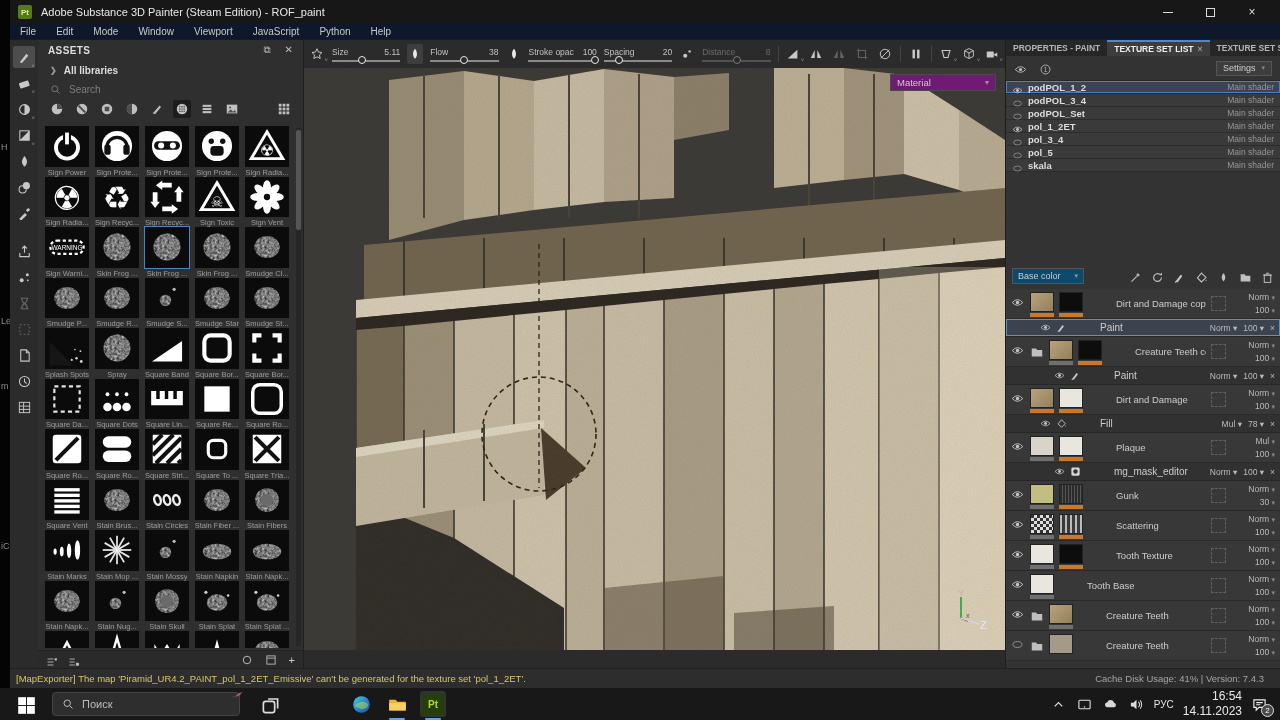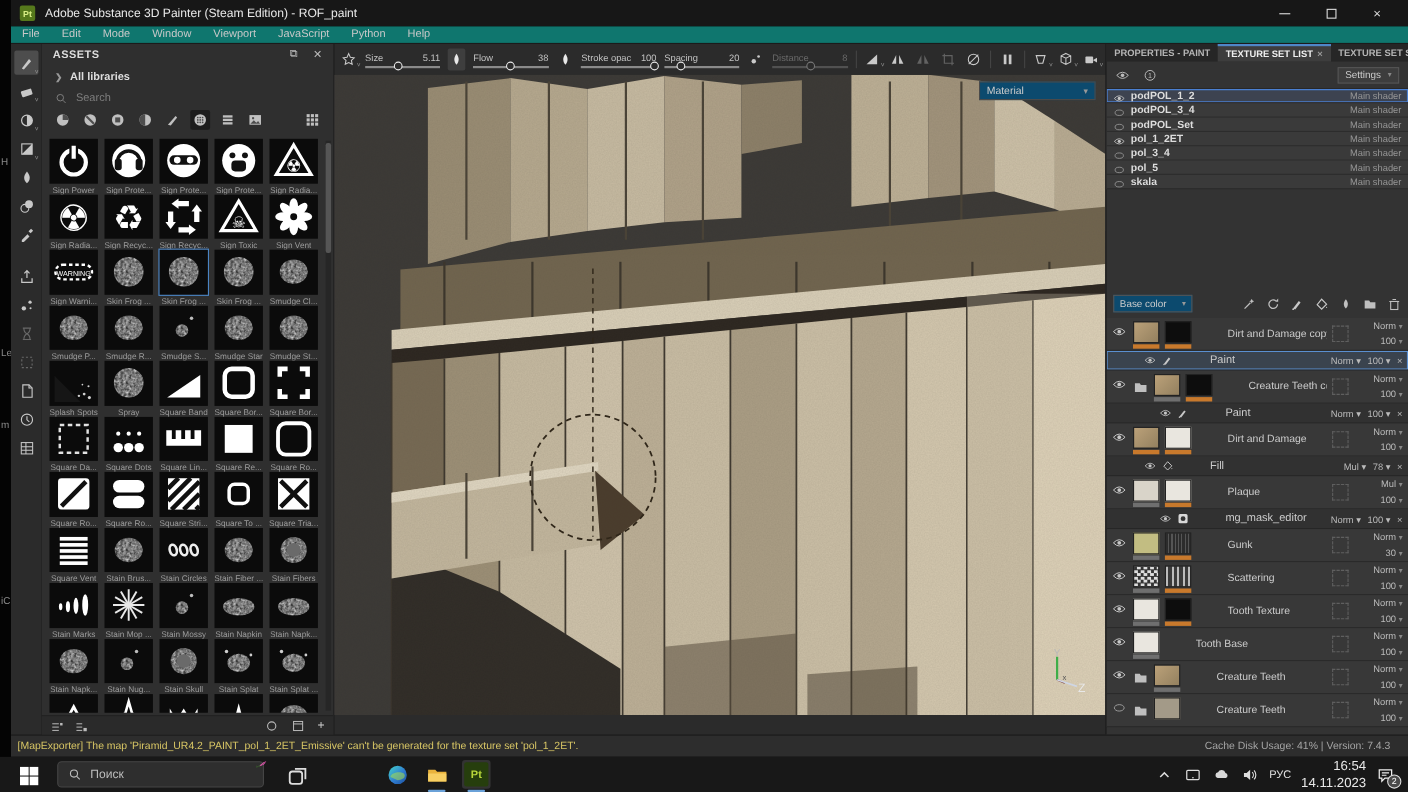--- a/index.html
+++ b/index.html
@@ -8,21 +8,21 @@
   .abs{position:absolute;}
 
   
   #titlebar{left:10px;top:0;width:1270px;height:24px;background:#171717;display:flex;align-items:center;padding:0 8px;}
   #app-icon{width:14px;height:14px;background:#56791c;color:#d9ef86;font-size:8px;font-weight:bold;display:flex;align-items:center;justify-content:center;border-radius:2px;}
   #title-text{margin-left:9px;font-size:11px;color:#e8e8e8;}
   .wbtns{margin-left:auto;display:flex;align-items:center;gap:30px;padding-right:14px;}
   .wbtn{width:12px;height:12px;display:flex;align-items:center;justify-content:center;color:#ddd;font-size:12px;}
   .min-line{width:10px;height:0;border-top:1px solid #ddd;}
   .max-box{width:9px;height:9px;border:1px solid #ddd;}
-  #menubar{left:10px;top:24px;width:1270px;height:16px;background:#0f766e;display:flex;align-items:center;border-bottom:1px solid #1b1b1b;}
+  #menubar{left:10px;top:24px;width:1270px;height:16px;background:#0f172a;display:flex;align-items:center;border-bottom:1px solid #1b1b1b;}
   .menu-item{font-size:10px;color:#c8c8c8;padding:0 10px;height:16px;line-height:16px;}
 
   
   #edge{left:0;top:0;width:10px;height:688px;background:#040404;}
   .edge-txt{position:absolute;left:1px;font-size:9px;color:#8a8a8a;}
 
   
   #toolstrip{left:10px;top:40px;width:28px;height:628px;background:#2b2b2b;display:flex;flex-direction:column;align-items:center;padding-top:4px;}
   .tool{width:22px;height:22px;margin:2px 0;display:flex;align-items:center;justify-content:center;position:relative;border-radius:2px;color:#c8c8c8;}
   .tool.sel{background:#4d4d4d;}
@@ -65,21 +65,21 @@
   .tbg .track{height:2px;background:#8a8a8a;position:relative;}
   .tbg .knob{width:8px;height:8px;border:1.5px solid #e8e8e8;background:#2b2b2b;border-radius:50%;position:absolute;top:-3.5px;}
   .tbg.dim{opacity:.4;}
   .tbi{width:20px;height:20px;display:flex;align-items:center;justify-content:center;border-radius:2px;position:relative;}
   .tbi svg{width:14px;height:14px;}
   .tbi.box{background:#3e3e3e;}
   .tbi.dim{opacity:.35;}
   .tbi .chev{position:absolute;right:-3px;bottom:1px;font-size:6px;color:#999;}
   .vsep{width:1px;height:16px;background:#444;}
   #viewport{position:relative;width:701px;height:582px;background:#3b3936;overflow:hidden;}
-  #matsel{position:absolute;top:6px;right:9px;width:106px;height:17px;background:#0c4a6e;border:1px solid #4a4a4a;display:flex;align-items:center;font-size:9.5px;color:#ccc;padding:0 6px;}
+  #matsel{position:absolute;top:6px;right:9px;width:106px;height:17px;background:#701a75;border:1px solid #4a4a4a;display:flex;align-items:center;font-size:9.5px;color:#ccc;padding:0 6px;}
   #matsel .chev{margin-left:auto;font-size:8px;color:#999;}
   #gizmo{position:absolute;right:14px;bottom:18px;width:40px;height:44px;}
   #maskbar{height:18px;background:#232323;border-top:1px solid #1b1b1b;display:flex;align-items:center;padding:0 8px;gap:6px;}
   #maskbar .mic{width:11px;height:11px;background:#e5e5e5;border-radius:2px;display:flex;align-items:center;justify-content:center;}
   #maskbar .mic i{width:5px;height:5px;background:#222;border-radius:50%;}
   #mask-label{font-size:9px;font-weight:bold;color:#ddd;letter-spacing:.5px;}
 
   
   #rightpanel{left:1005px;top:40px;width:275px;height:628px;background:#333;border-left:1px solid #1d1d1d;}
   .ptabs{display:flex;height:16px;background:#262626;}

